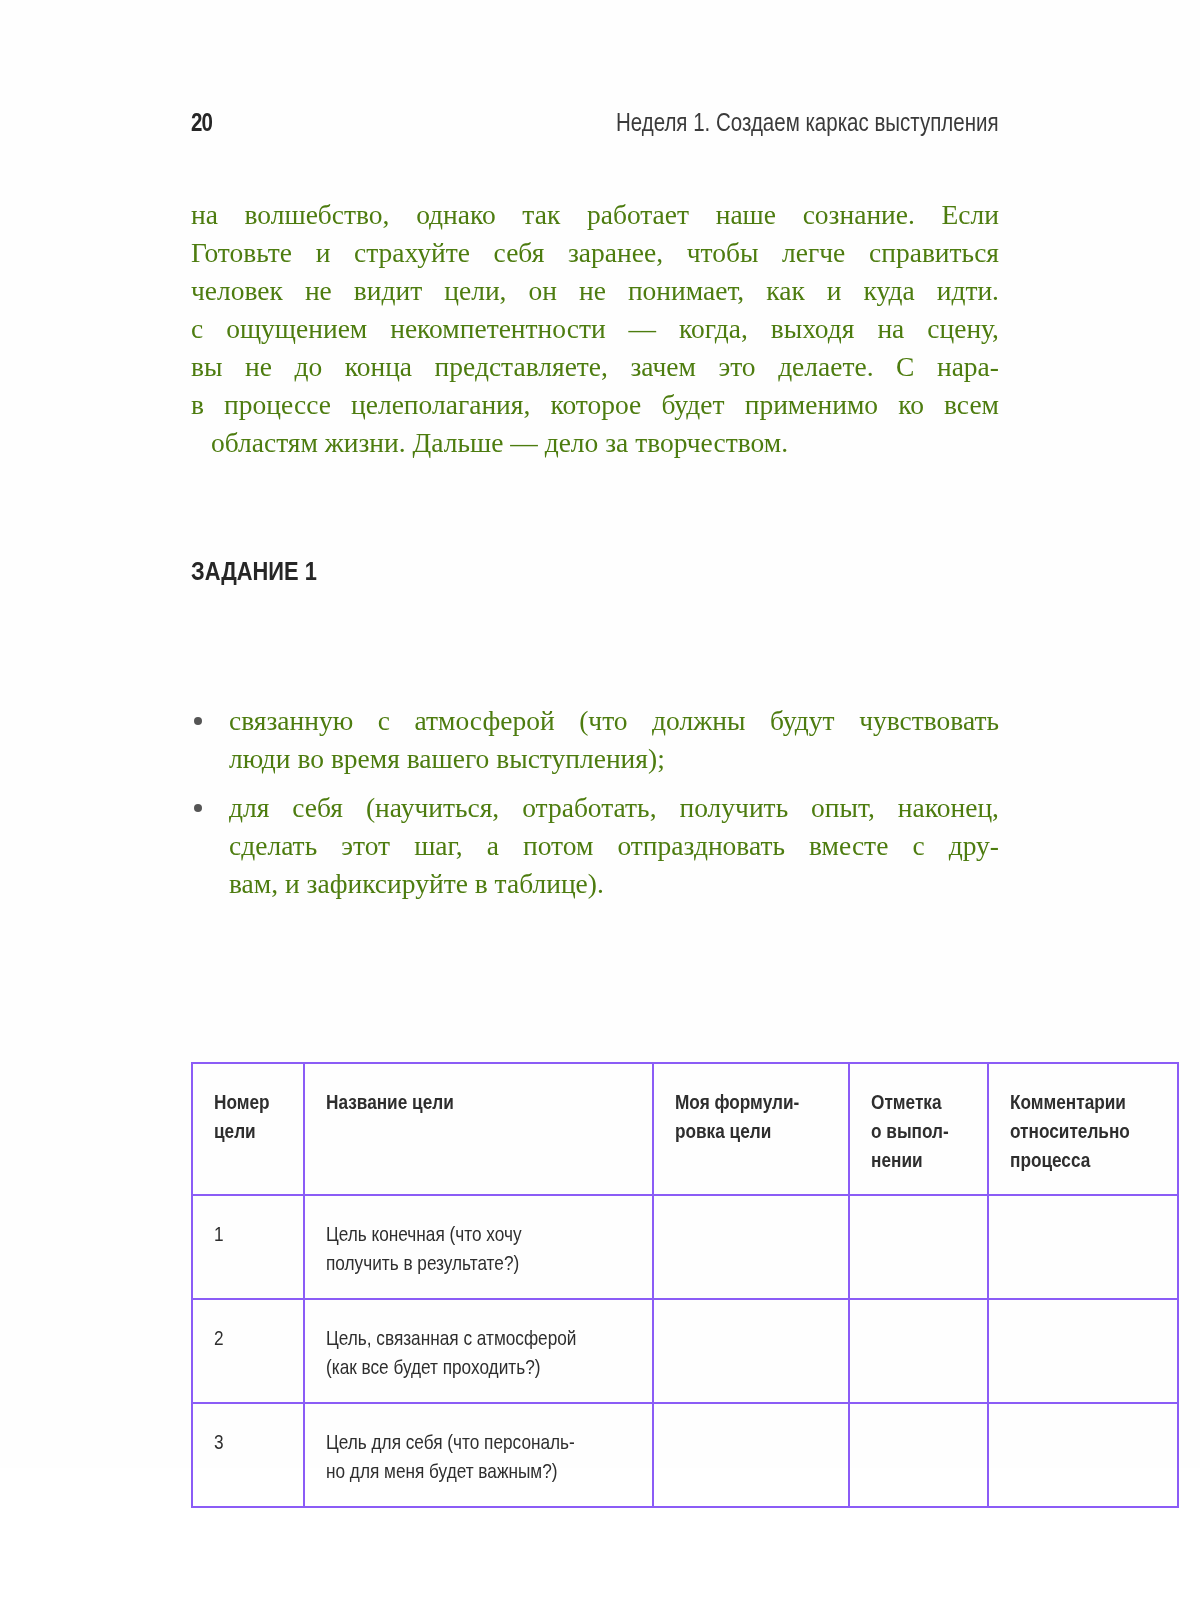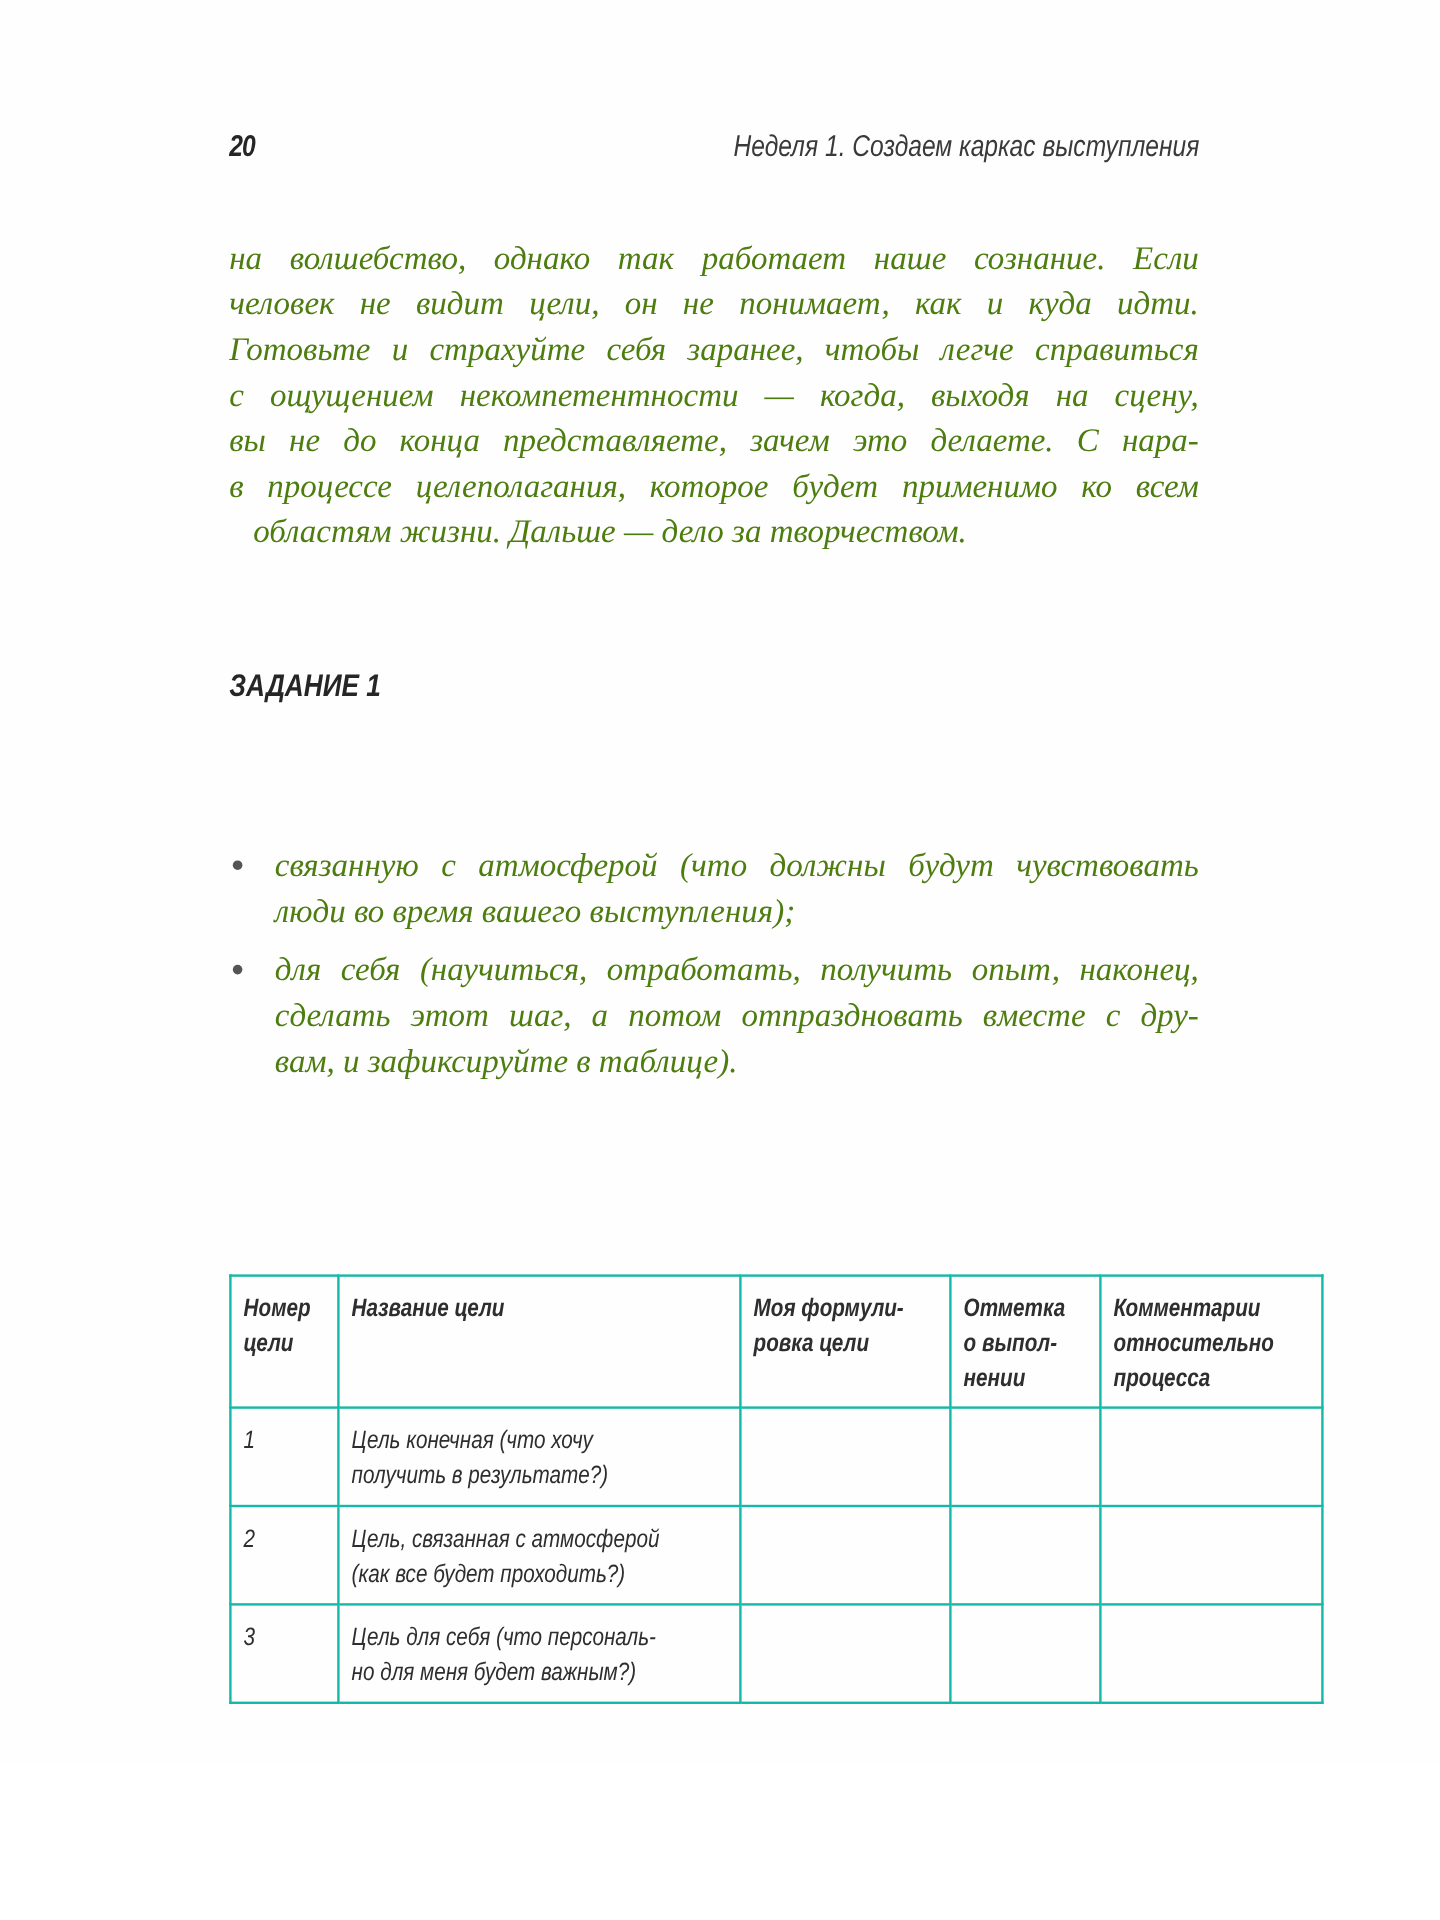--- a/index.html
+++ b/index.html
@@ -1,17 +1,17 @@
 <!DOCTYPE html>
 <html><head>
 <meta charset="utf-8">
 <style>
   html, body { margin: 0; padding: 0; background: #ffffff; }
   body { width: 1200px; height: 1600px; position: relative; overflow: hidden; color: #2b2b2b; }
-  .page { position: absolute; left: 0; top: 0; width: 1200px; height: 1468px; background: #fefefe; font-style: italic; }
+  .page { position: absolute; left: 0; top: 0; width: 1200px; height: 1468px; background: #fefefe; }
 
   .running-head { position: absolute; top: 108px; left: 191px; width: 808px; height: 40px; }
   .page-number { position: absolute; left: 0; top: 0; font-family: "Liberation Sans", sans-serif; font-weight: bold; font-size: 25px; letter-spacing: -1px; color: #262626; transform: scaleX(0.82); transform-origin: left; }
   .chapter-title { position: absolute; right: 0; top: 0; font-family: "Liberation Sans", sans-serif; font-size: 25px; color: #3a3a3a; transform: scaleX(0.82); transform-origin: right; white-space: nowrap; }
 
   .body-text { font-family: "Liberation Serif", serif; font-size: 27.5px; line-height: 38px; color: #4d7c0f; }
   .para { position: absolute; left: 191px; width: 808px; text-align: justify; }
   .para .line { display: block; white-space: nowrap; text-align-last: justify; text-align: justify; }
   .para .line.last { text-align-last: left; margin-left: 20px; }
 
@@ -19,42 +19,42 @@
   .task-title { position: absolute; left: 191px; top: 556px; font-family: "Liberation Sans", sans-serif; font-weight: bold; font-size: 26px; color: #262626; transform: scaleX(0.84); transform-origin: left; }
   #task-intro { top: 601px; }
 
   .bullets { position: absolute; left: 191px; width: 808px; top: 702px; }
   .bullet { position: relative; padding-left: 38px; margin-bottom: 11px; }
   .bullet .dot { position: absolute; left: 3px; top: 15px; width: 8px; height: 8px; border-radius: 50%; background: #555; }
   .bullet .line { display: block; white-space: nowrap; text-align: justify; text-align-last: justify; }
   .bullet .line.last { text-align-last: left; }
 
   table.goals { position: absolute; left: 191px; top: 1062px; width: 808px; border-collapse: collapse; font-family: "Liberation Sans", sans-serif; color: #2e2e2e; }
-  table.goals td, table.goals th { border: 2px solid #14b8a6; vertical-align: top; padding: 0; }
+  table.goals td, table.goals th { border: 2px solid #8b5cf6; vertical-align: top; padding: 11px; }
   table.goals th { font-weight: bold; text-align: left; font-size: 21px; line-height: 29px; height: 108px; }
   table.goals td { font-size: 21px; line-height: 29px; height: 80px; }
   .cell { padding: 12px 10px 0 10px; transform-origin: left top; }
   .cond { display: inline-block; transform: scaleX(0.82); transform-origin: left top; white-space: nowrap; }
   .cond span { display: block; }
   col.c1 { width: 76px; } col.c2 { width: 304px; } col.c3 { width: 145px; } col.c4 { width: 135px; } col.c5 { width: 148px; }
 </style>
 </head>
 <body>
 
 <div class="page">
 
   <div class="running-head">
     <span class="page-number">20</span>
     <span class="chapter-title">Неделя 1. Создаем каркас выступления</span>
   </div>
 
   <div id="intro" class="para body-text">
     <span class="line">на волшебство, однако так работает наше сознание. Если</span>
+    <span class="line">Готовьте и страхуйте себя заранее, чтобы легче справиться</span>
     <span class="line">человек не видит цели, он не понимает, как и куда идти.</span>
-    <span class="line">Готовьте и страхуйте себя заранее, чтобы легче справиться</span>
     <span class="line">с ощущением некомпетентности — когда, выходя на сцену,</span>
     <span class="line">вы не до конца представляете, зачем это делаете. С нара-</span>
     <span class="line">в процессе целеполагания, которое будет применимо ко всем</span>
     <span class="line last">областям жизни. Дальше — дело за творчеством.</span>
   </div>
 
   <div class="task-title">ЗАДАНИЕ 1</div>
 
 
   <div class="bullets body-text">

